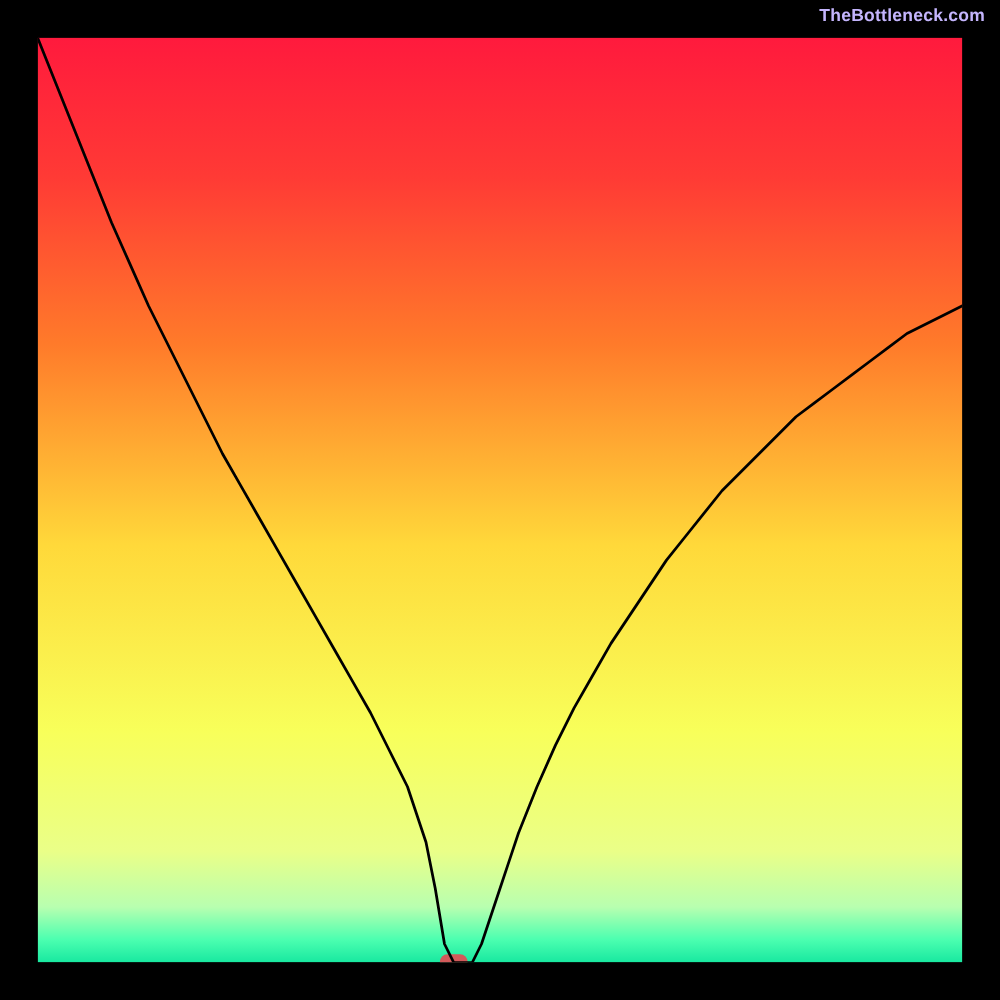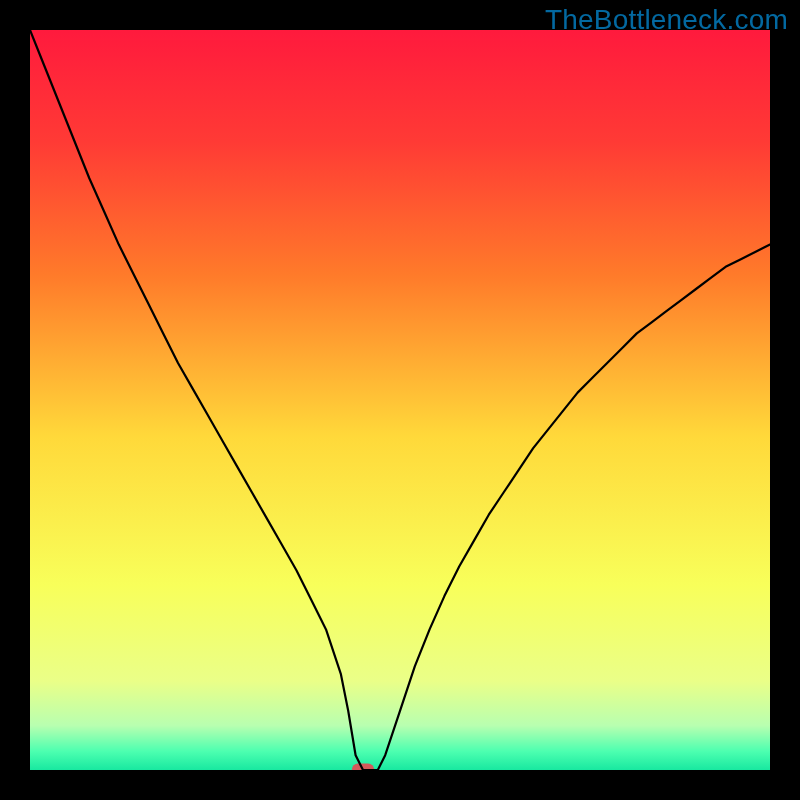--- a/index.html
+++ b/index.html
@@ -14,23 +14,23 @@
   .frame {
     position: relative;
     width: 800px;
     height: 800px;
     background: #000;
   }
   .watermark {
     position: absolute;
     top: 4px;
     right: 12px;
-    color: #0369a1;
-    font-size: 28px;
-    font-weight: 400;
+    color: #c4b5fd;
+    font-size: 14px;
+    font-weight: 700;
     letter-spacing: 0.2px;
     z-index: 10;
   }
   .plot-area {
     position: absolute;
     left: 30px;
     top: 30px;
     width: 740px;
     height: 740px;
     overflow: hidden;

